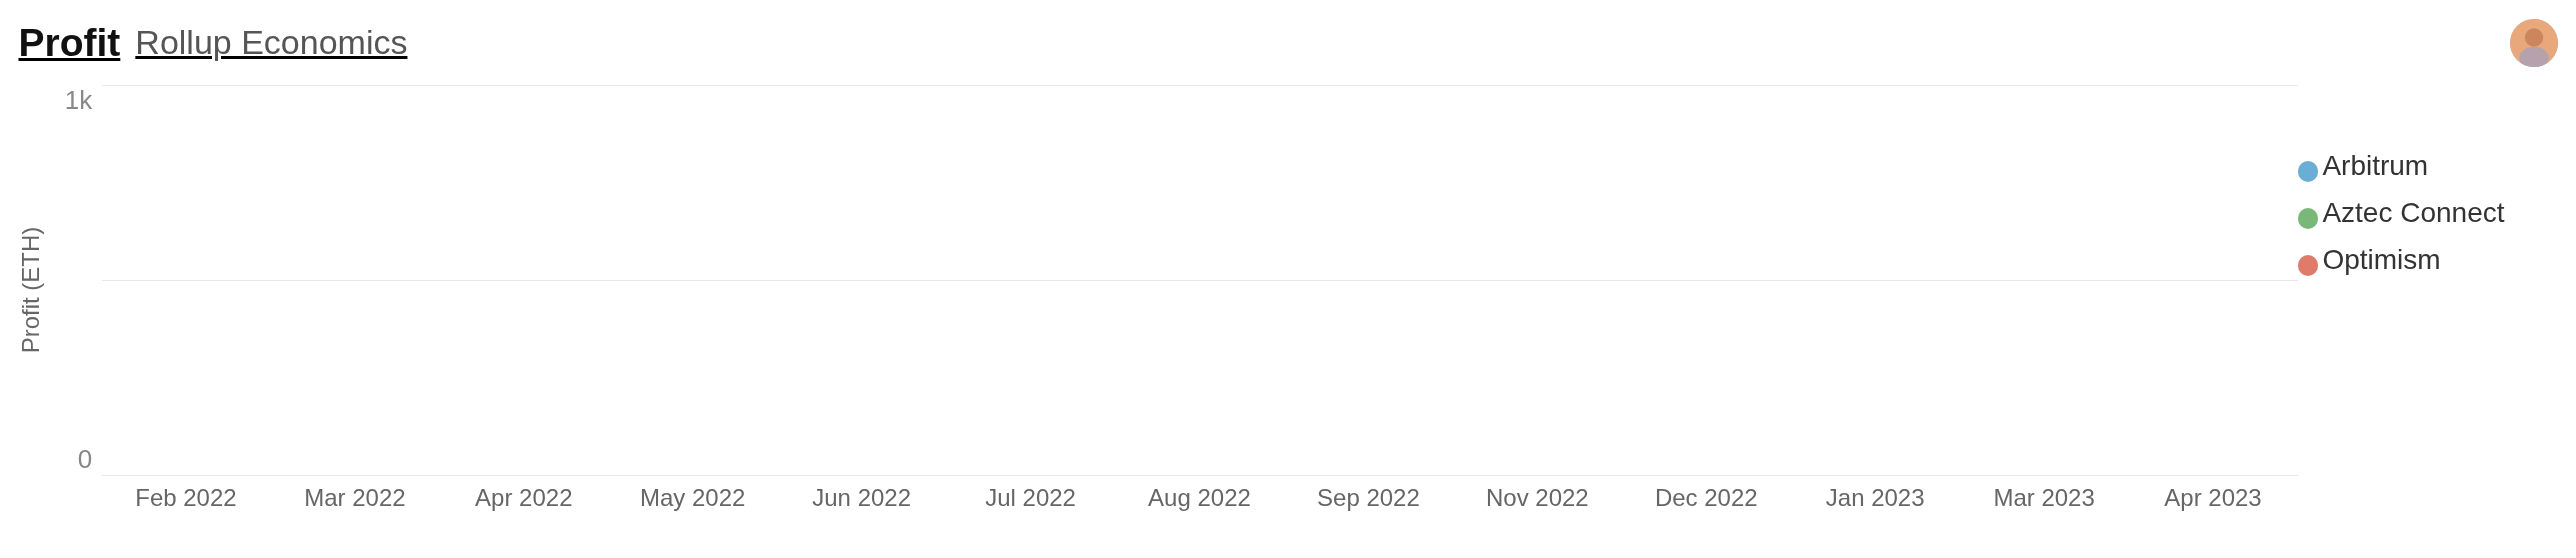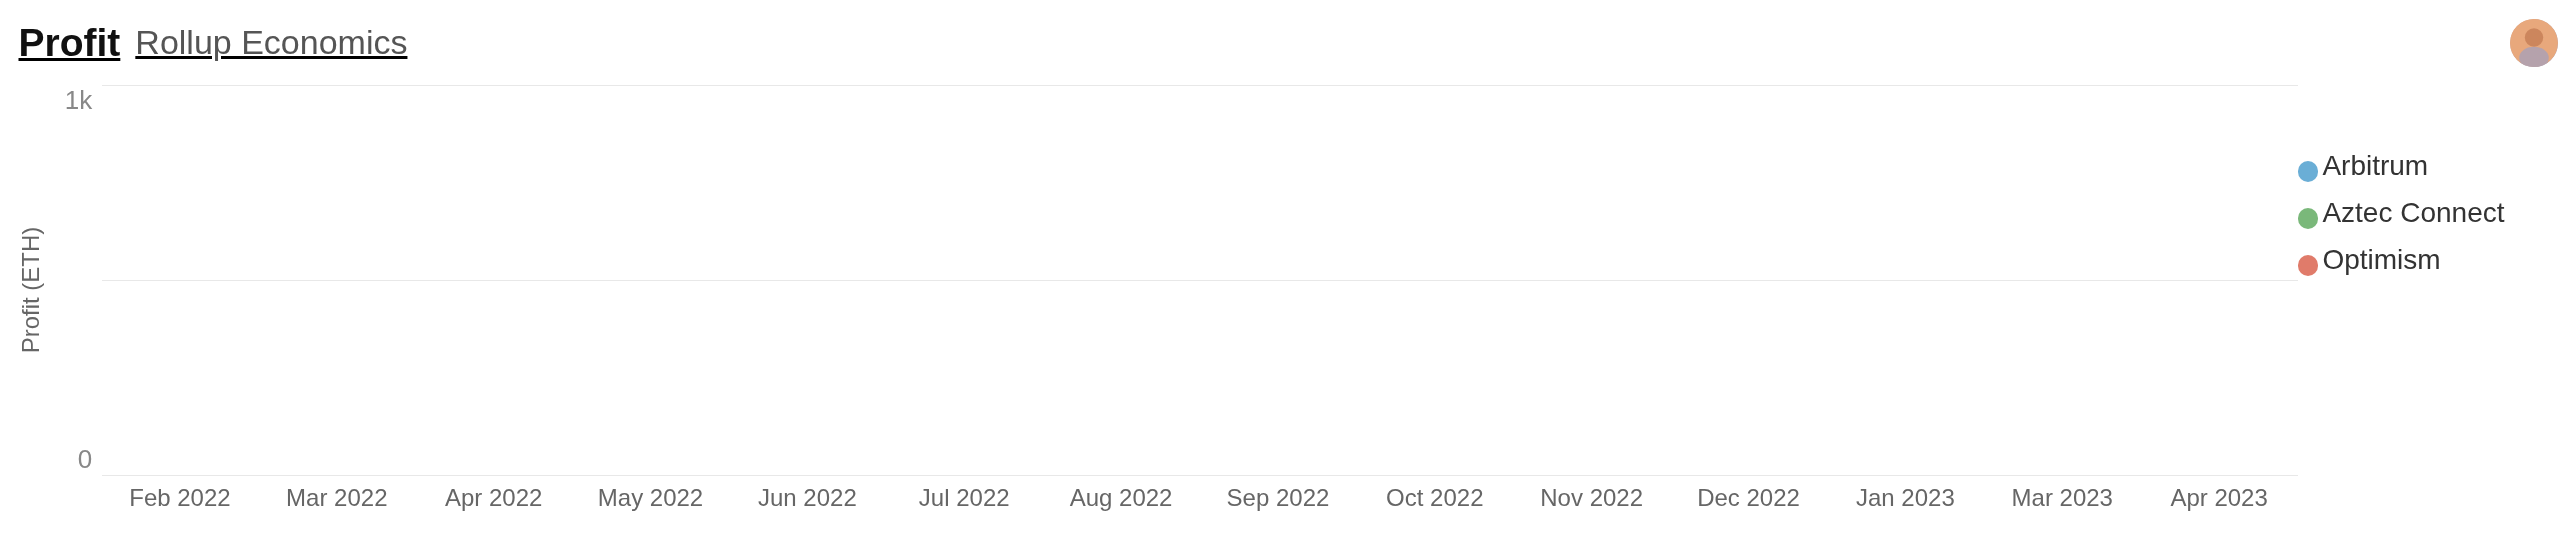--- a/index.html
+++ b/index.html
@@ -338,21 +338,20 @@
 
       <div id="xlabels-render" class="x-labels">
           <div class="x-label">Feb 2022</div>
           <div class="x-label">Mar 2022</div>
           <div class="x-label">Apr 2022</div>
           <div class="x-label">May 2022</div>
           <div class="x-label">Jun 2022</div>
           <div class="x-label">Jul 2022</div>
           <div class="x-label">Aug 2022</div>
           <div class="x-label">Sep 2022</div>
-          <div class="x-label">Oct 2022</div>
           <div class="x-label">Nov 2022</div>
           <div class="x-label">Dec 2022</div>
           <div class="x-label">Jan 2023</div>
           <div class="x-label">Mar 2023</div>
           <div class="x-label">Apr 2023</div>
         </div>
     </div>
 
     <div class="legend">
       <div class="legend-item">

